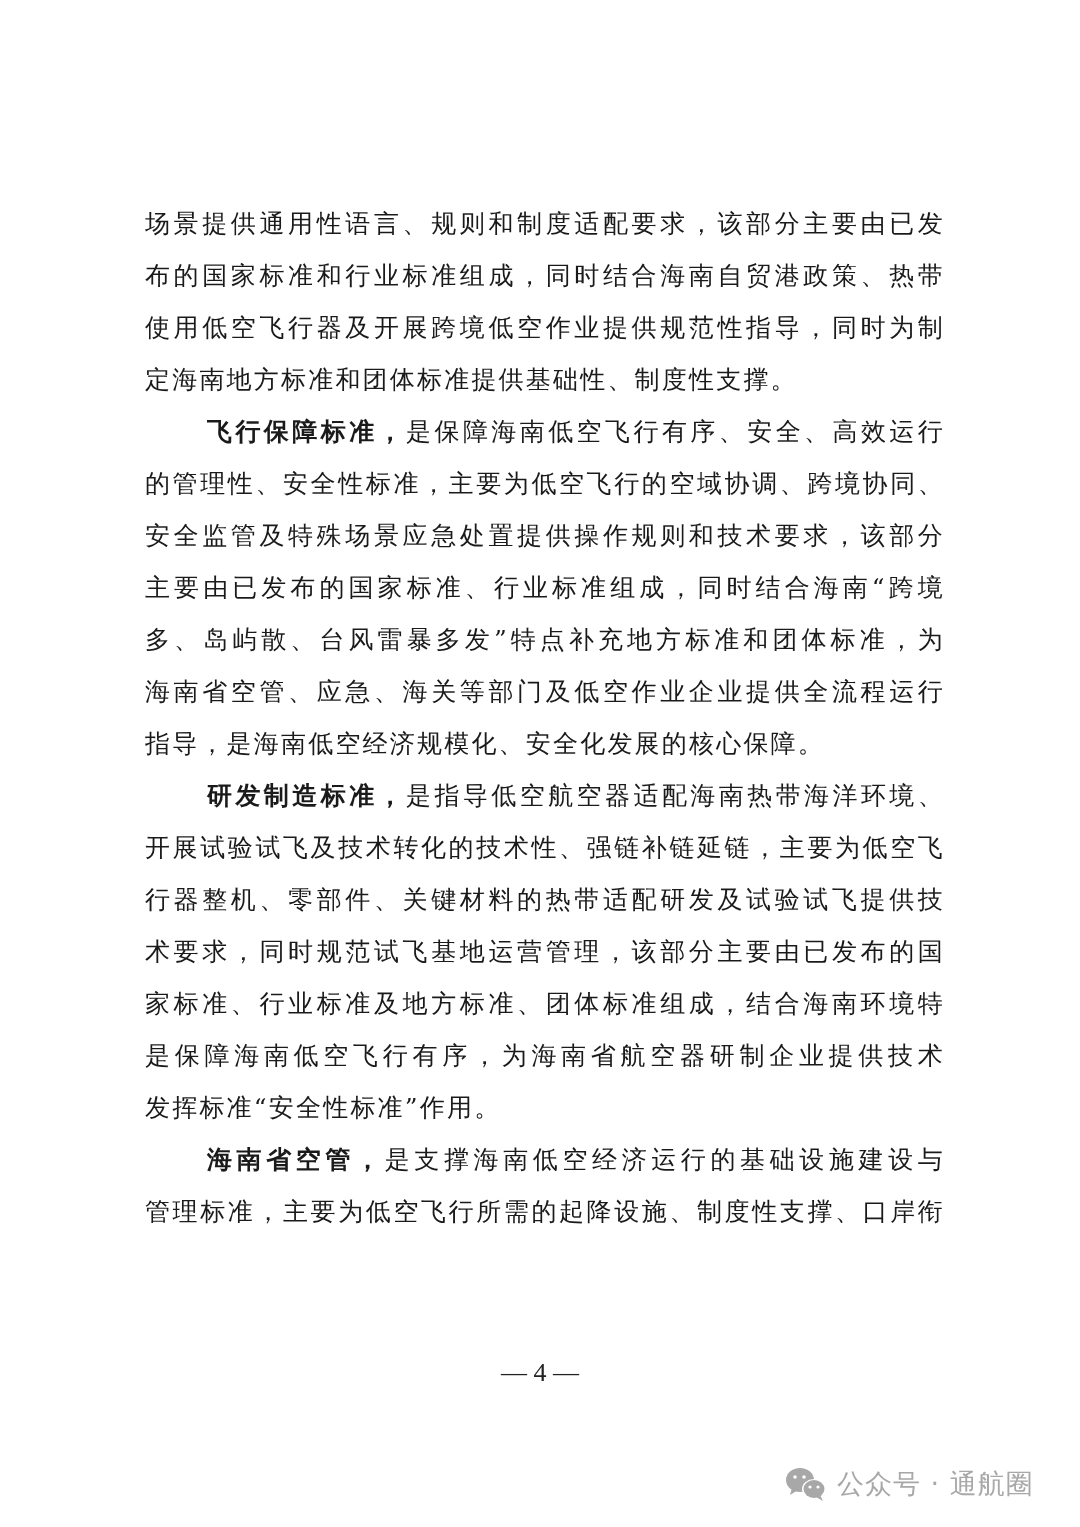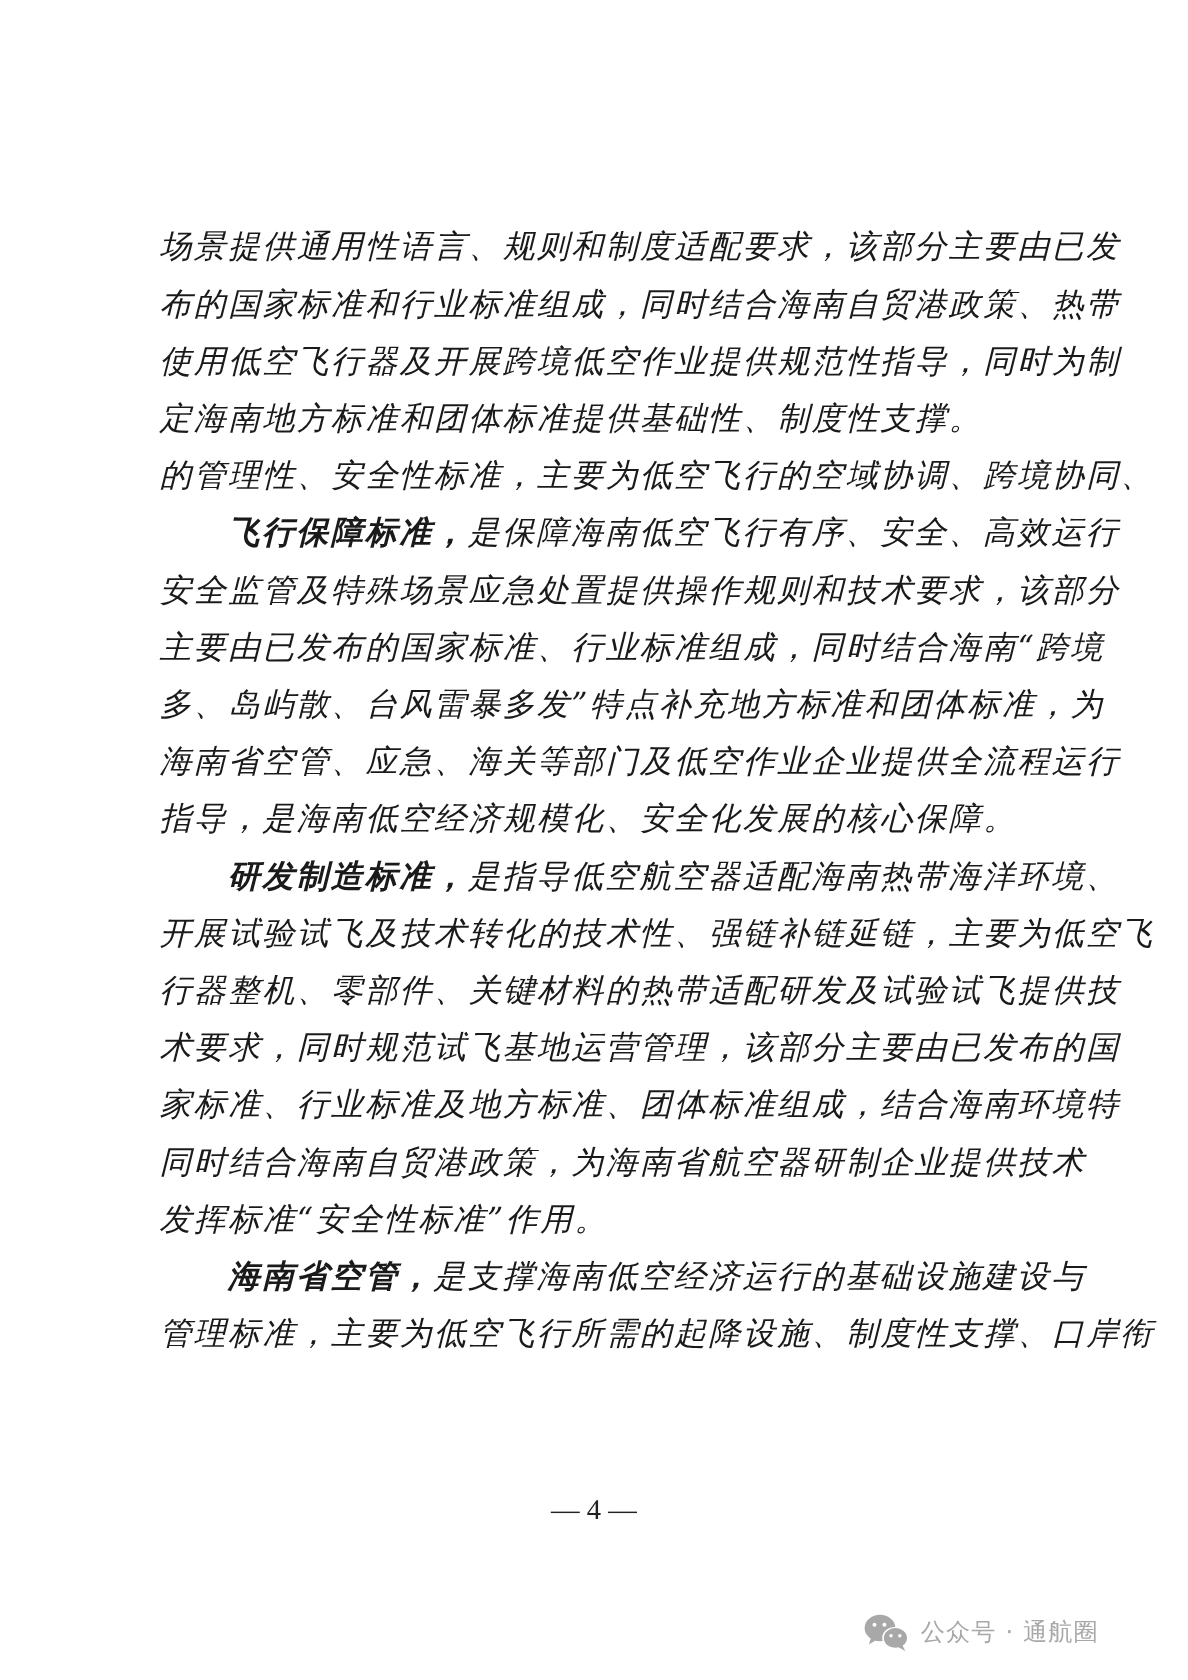--- a/index.html
+++ b/index.html
@@ -25,27 +25,26 @@
     }
     .text-body {
       position: absolute;
       left: 145px;
       top: 198px;
       width: 800px;
     }
     .line {
       height: 52px;
       line-height: 52px;
-      font-size: 29px;
+      font-size: 25px;
       white-space: nowrap;
       letter-spacing: 2.2px;
       text-align: justify;
       text-align-last: justify;
       width: 800px;
-      font-style: italic;
     }
     .line.last {
       text-align-last: left;
     }
     .line.indent {
       padding-left: 62px;
       width: 738px;
     }
     .bold {
       font-weight: bold;
@@ -62,57 +61,57 @@
     }
     .watermark {
       position: absolute;
       left: 785px;
       top: 1464px;
       height: 40px;
       display: flex;
       align-items: center;
       color: #a8a8a8;
       font-family: "DejaVu Sans", "Liberation Sans", sans-serif;
-      font-size: 22px;
+      font-size: 27px;
       letter-spacing: 1px;
     }
     .watermark svg {
       margin-right: 10px;
     }
   </style>
 </head>
 <body>
 
 <div class="page">
   <div class="text-body">
 
     <div>
       <div class="line">场景提供通用性语言、规则和制度适配要求，该部分主要由已发</div>
       <div class="line">布的国家标准和行业标准组成，同时结合海南自贸港政策、热带</div>
       <div class="line">使用低空飞行器及开展跨境低空作业提供规范性指导，同时为制</div>
       <div class="line last">定海南地方标准和团体标准提供基础性、制度性支撑。</div>
     </div>
 
     <div>
+      <div class="line indent"><span class="bold">飞行保障标准，</span><span>是保障海南低空飞行有序、安全、高效运行</span></div>
       <div class="line">的管理性、安全性标准，主要为低空飞行的空域协调、跨境协同、</div>
-      <div class="line indent"><span class="bold">飞行保障标准，</span><span>是保障海南低空飞行有序、安全、高效运行</span></div>
       <div class="line">安全监管及特殊场景应急处置提供操作规则和技术要求，该部分</div>
       <div class="line">主要由已发布的国家标准、行业标准组成，同时结合海南“跨境</div>
       <div class="line">多、岛屿散、台风雷暴多发”特点补充地方标准和团体标准，为</div>
       <div class="line">海南省空管、应急、海关等部门及低空作业企业提供全流程运行</div>
       <div class="line last">指导，是海南低空经济规模化、安全化发展的核心保障。</div>
     </div>
 
     <div>
       <div class="line indent"><span class="bold">研发制造标准，</span><span>是指导低空航空器适配海南热带海洋环境、</span></div>
       <div class="line">开展试验试飞及技术转化的技术性、强链补链延链，主要为低空飞</div>
       <div class="line">行器整机、零部件、关键材料的热带适配研发及试验试飞提供技</div>
       <div class="line">术要求，同时规范试飞基地运营管理，该部分主要由已发布的国</div>
       <div class="line">家标准、行业标准及地方标准、团体标准组成，结合海南环境特</div>
-      <div class="line">同时结合海南自贸港政策，为海南省航空器研制企业提供技术</div>
+      <div class="line">是保障海南低空飞行有序，为海南省航空器研制企业提供技术</div>
       <div class="line last">发挥标准“安全性标准”作用。</div>
     </div>
 
     <div>
       <div class="line indent"><span class="bold">海南省空管，</span><span>是支撑海南低空经济运行的基础设施建设与</span></div>
       <div class="line">管理标准，主要为低空飞行所需的起降设施、制度性支撑、口岸衔</div>
     </div>
 
   </div>
 

